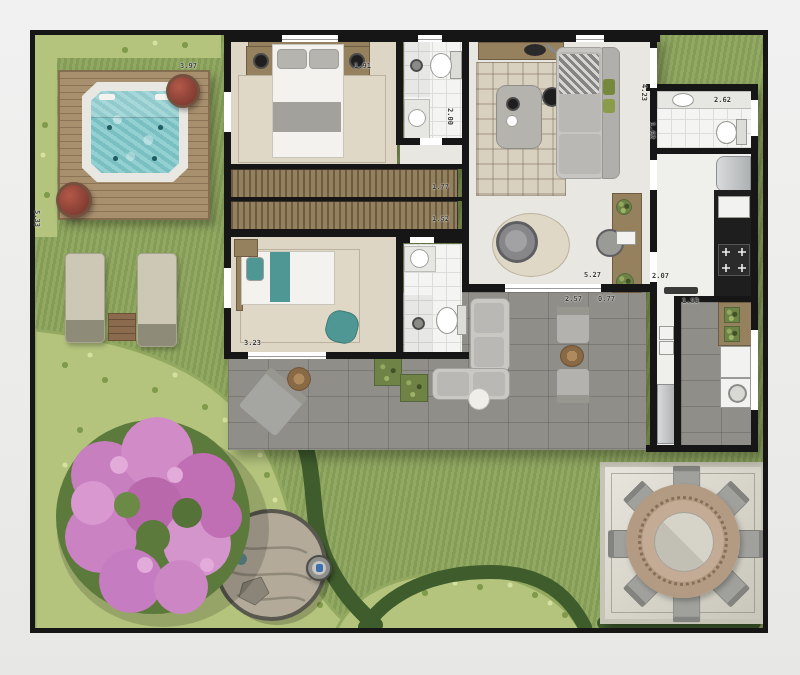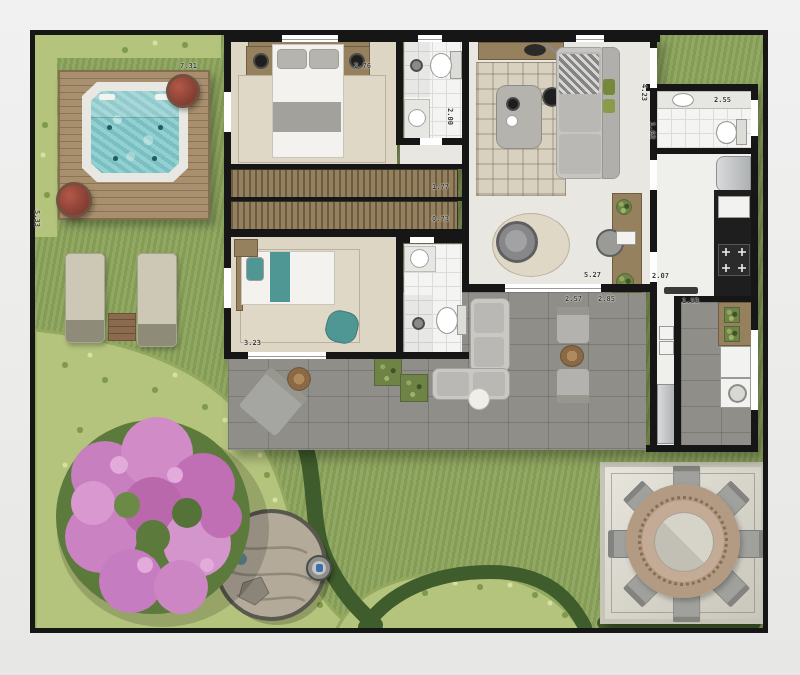--- a/index.html
+++ b/index.html
@@ -421,29 +421,29 @@
       <div class="win" style="left:426px;top:125px;width:7px;height:30px"></div>
       <div class="win" style="left:426px;top:217px;width:7px;height:30px"></div>
       <div class="win" style="left:527px;top:65px;width:7px;height:36px"></div>
       <div class="win" style="left:527px;top:295px;width:7px;height:80px"></div>
       <div class="win" style="left:186px;top:202px;width:24px;height:6px"></div>
       <div class="win" style="left:196px;top:103px;width:22px;height:7px"></div>
     </div>
   </div>
 
   <div class="labels">
-      <span class="dim" style="left: 180px; top: 62px;">7.31</span>
+      <span class="dim" style="left: 180px; top: 62px;">3.97</span>
       <span class="dim v" style="left: 33px; top: 210px;">5.33</span>
-      <span class="dim" style="left: 354px; top: 62px;">2.76</span>
+      <span class="dim" style="left: 354px; top: 62px;">1.91</span>
       <span class="dim v" style="left: 446px; top: 108px;">2.00</span>
       <span class="dim" style="left: 432px; top: 183px;">1.77</span>
-      <span class="dim" style="left: 432px; top: 215px;">0.73</span>
+      <span class="dim" style="left: 432px; top: 215px;">1.52</span>
       <span class="dim" style="left: 244px; top: 339px;">3.23</span>
       <span class="dim" style="left: 584px; top: 271px;">5.27</span>
       <span class="dim" style="left: 652px; top: 272px;">2.07</span>
       <span class="dim" style="left: 565px; top: 295px;">2.57</span>
-      <span class="dim" style="left: 598px; top: 295px;">2.85</span>
+      <span class="dim" style="left: 598px; top: 295px;">0.77</span>
       <span class="dim" style="left: 682px; top: 297px;">1.53</span>
-      <span class="dim" style="left: 714px; top: 96px;">2.55</span>
+      <span class="dim" style="left: 714px; top: 96px;">2.62</span>
       <span class="dim v" style="left: 648px; top: 122px;">1.62</span>
       <span class="dim v" style="left: 640px; top: 84px;">4.23</span>
     </div>
 </div>
 
 </body></html>

